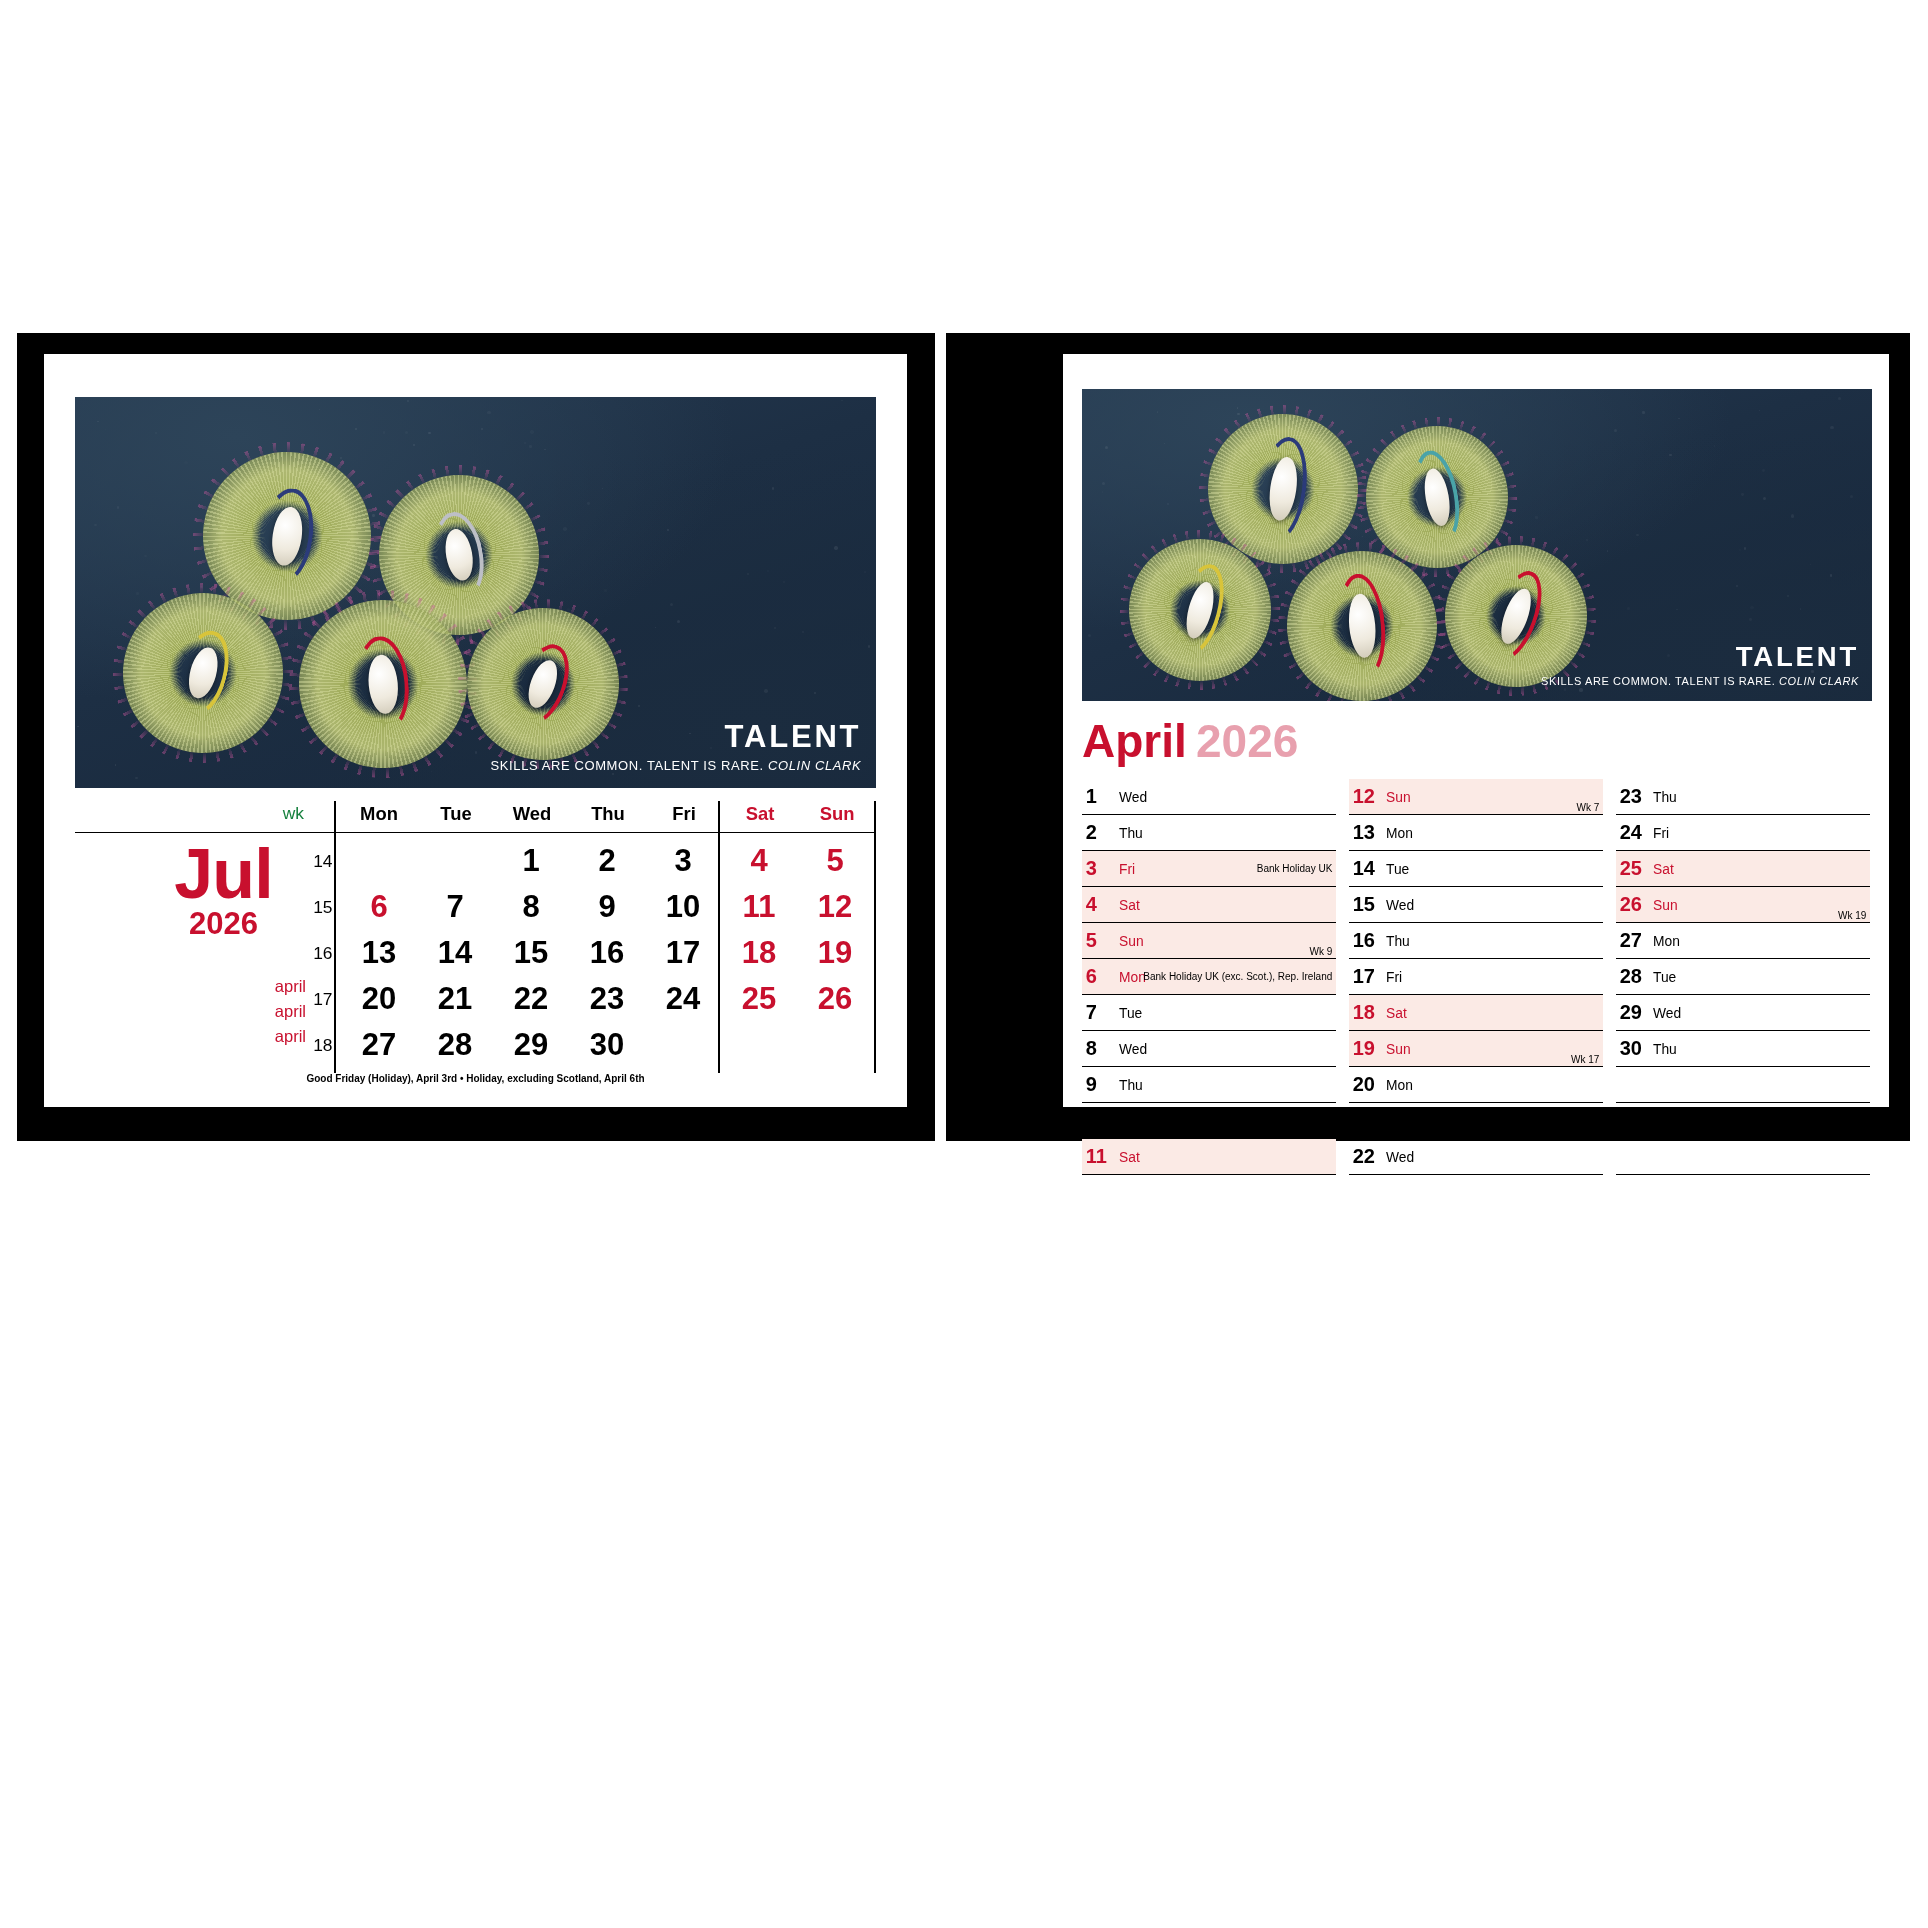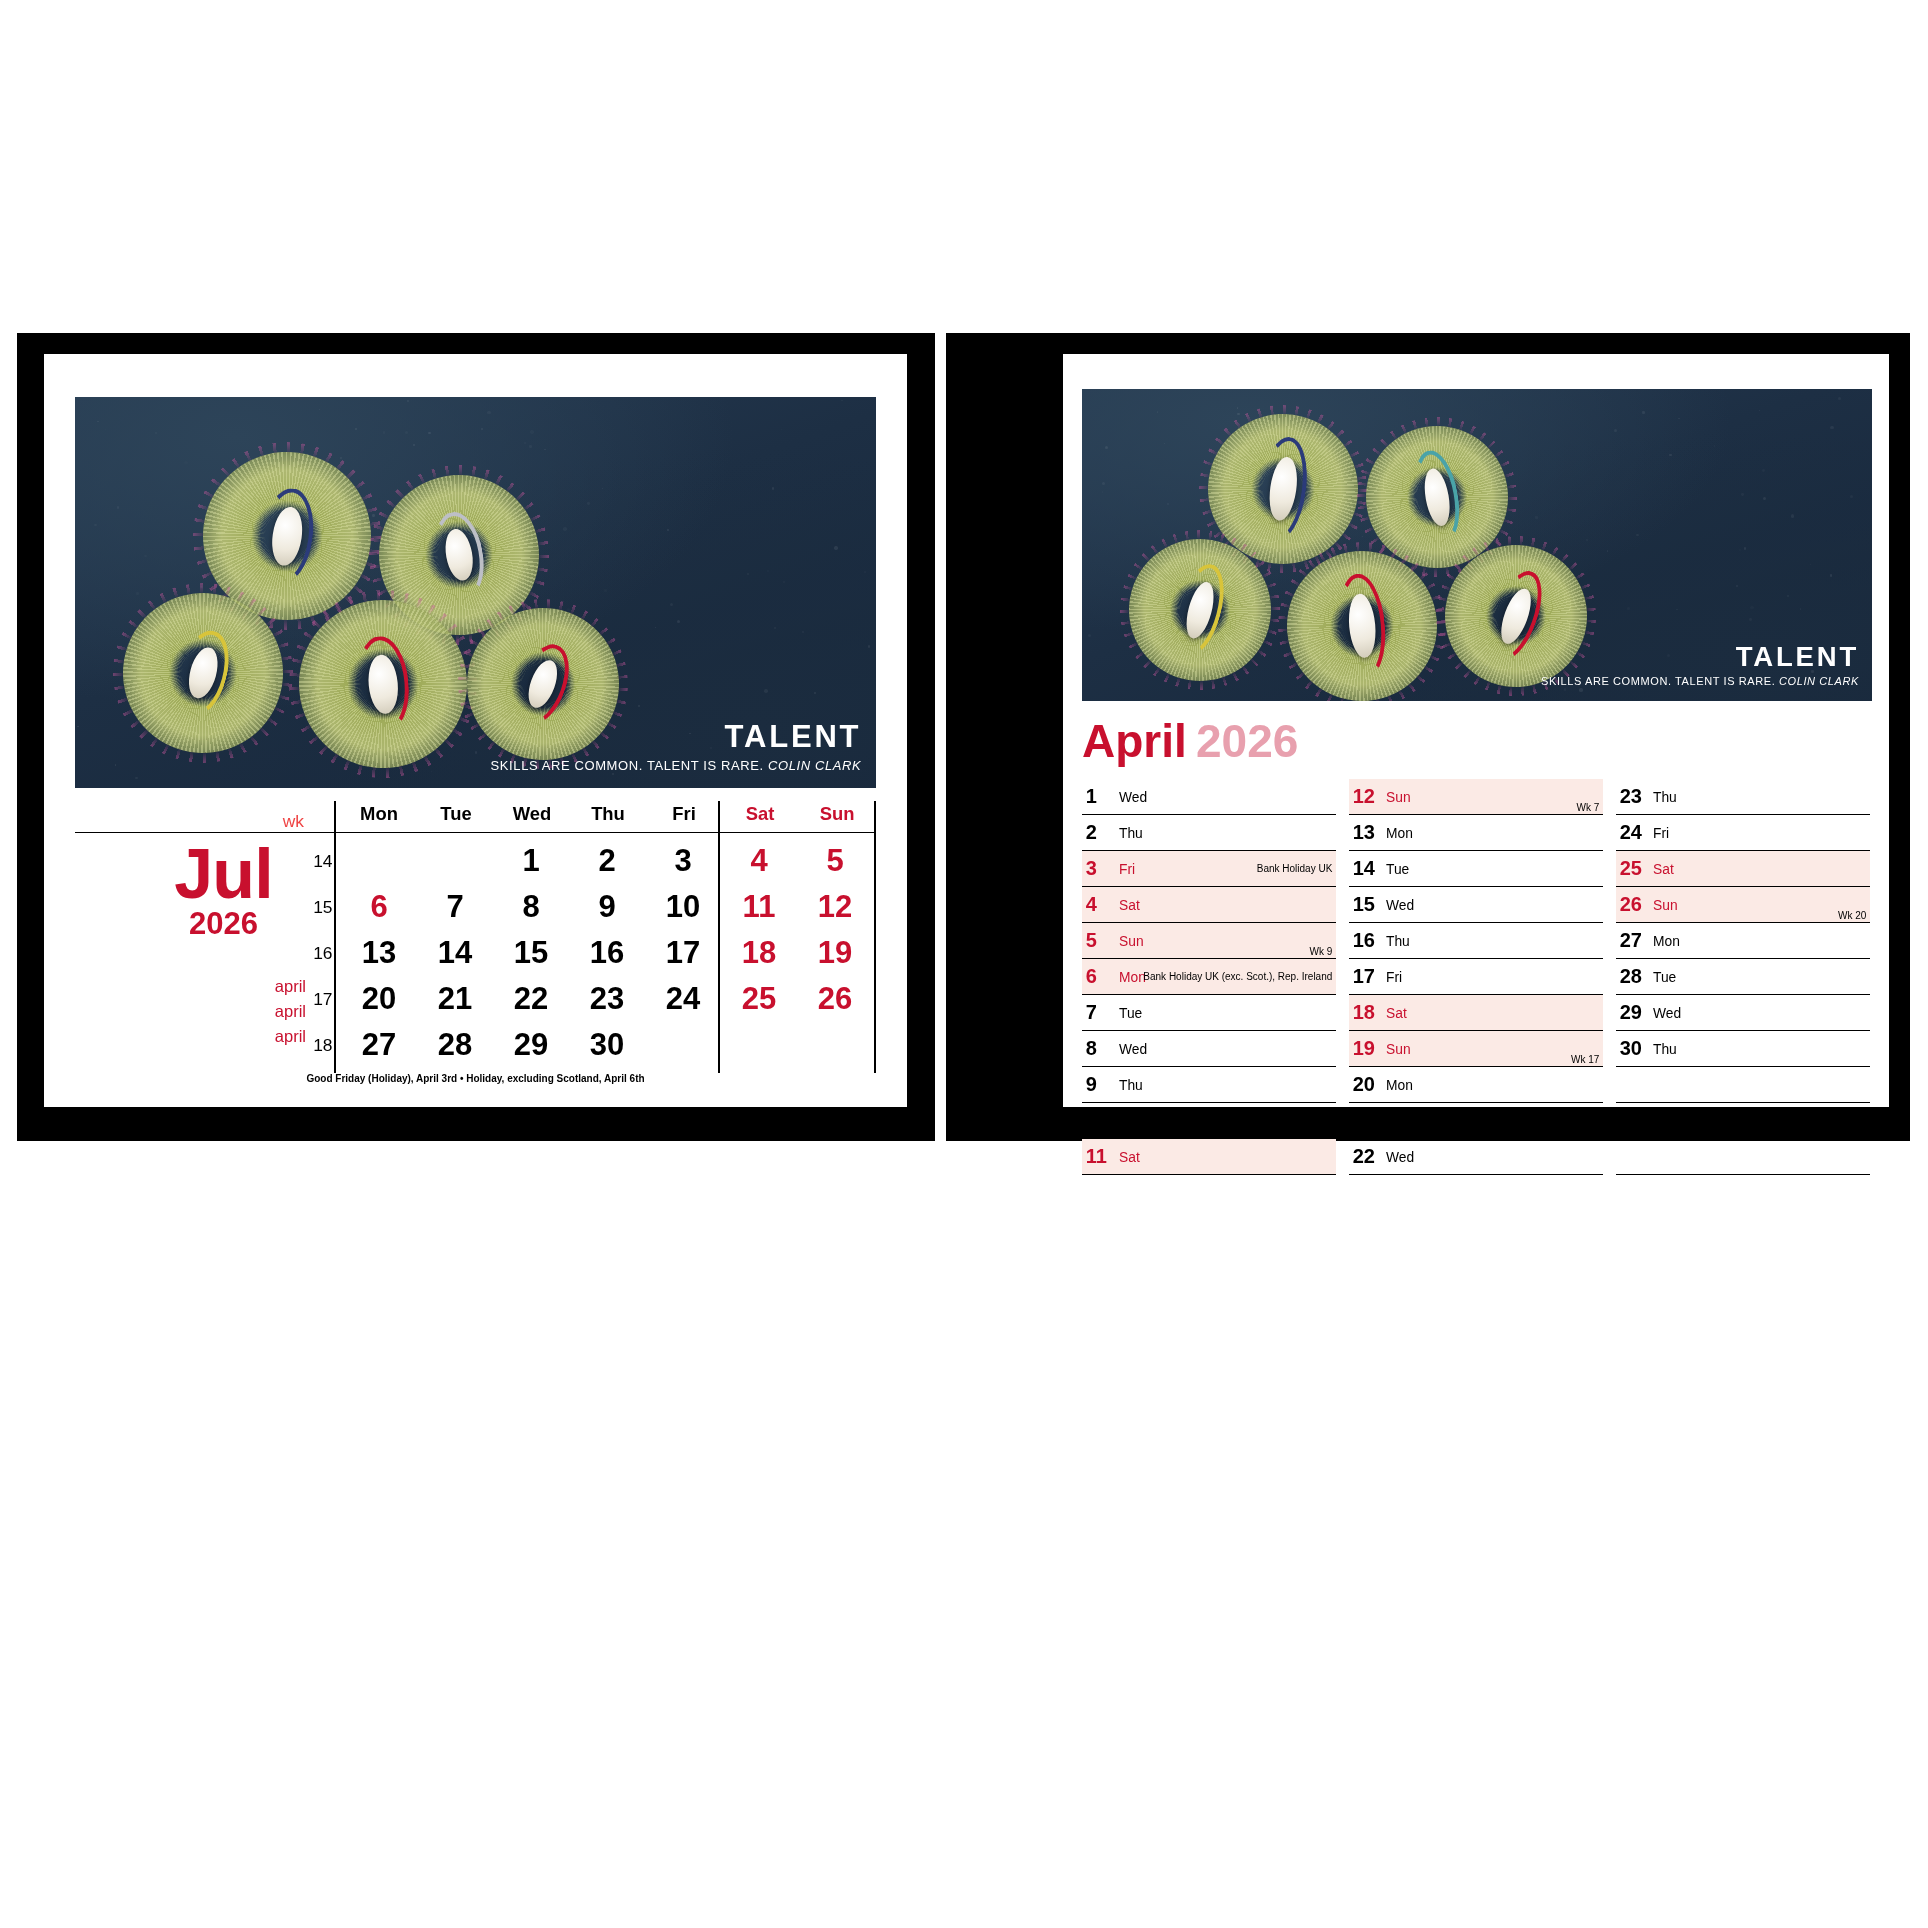--- a/index.html
+++ b/index.html
@@ -61,21 +61,21 @@
   
   .cap{position:absolute;color:#ffffff;text-align:right;}
   .cap .word{font-weight:bold;letter-spacing:2.8px;line-height:1;}
   .cap .sub{letter-spacing:0.6px;line-height:1.2;white-space:nowrap;}
   .cap .sub em{font-style:italic;}
 
   
   .lcal{position:absolute;left:75px;top:801px;width:801px;height:275px;}
   .lcal .hdr{position:absolute;left:0;top:0;width:801px;height:31px;border-bottom:1.8px solid #000;}
   .lcal .hdr .hcell{position:absolute;top:1.8px;font-size:18.4px;font-weight:bold;text-align:center;}
-  .lcal .hdr .wk{left:174px;width:55px;font-weight:normal;font-size:17.4px;color:#ef4444;text-align:right;margin-top:8px;}
+  .lcal .hdr .wk{left:174px;width:55px;font-weight:normal;font-size:17.4px;color:#15803d;text-align:right;}
   .lcal .vsep{position:absolute;top:0;width:1.8px;background:#000;}
 
   .lcal .month{position:absolute;left:66px;top:42px;width:165px;text-align:center;}
   .lcal .month .m{font-size:70px;font-weight:bold;color:#c8102e;line-height:.9;letter-spacing:-0.9px;}
   .lcal .month .y{font-size:31px;font-weight:bold;color:#c8102e;line-height:1;margin-top:1.8px;}
   .lcal .langs{position:absolute;left:66px;top:173px;width:165px;text-align:right;color:#c8102e;font-size:16.5px;line-height:25px;}
 
   .lcal .wknums{position:absolute;left:230px;top:37px;width:27.5px;text-align:right;font-size:17.4px;line-height:46px;}
   .lcal .wknums div{height:46px;}
 
@@ -569,21 +569,21 @@
           <span class="num">24</span>
           <span class="dow">Fri</span>
         </div>
         <div class="rrow hl rd">
           <span class="num">25</span>
           <span class="dow">Sat</span>
         </div>
         <div class="rrow hl rd">
           <span class="num">26</span>
           <span class="dow">Sun</span>
-          <span class="wk">Wk 20</span>
+          <span class="wk">Wk 19</span>
         </div>
         <div class="rrow">
           <span class="num">27</span>
           <span class="dow">Mon</span>
         </div>
         <div class="rrow">
           <span class="num">28</span>
           <span class="dow">Tue</span>
         </div>
         <div class="rrow">

